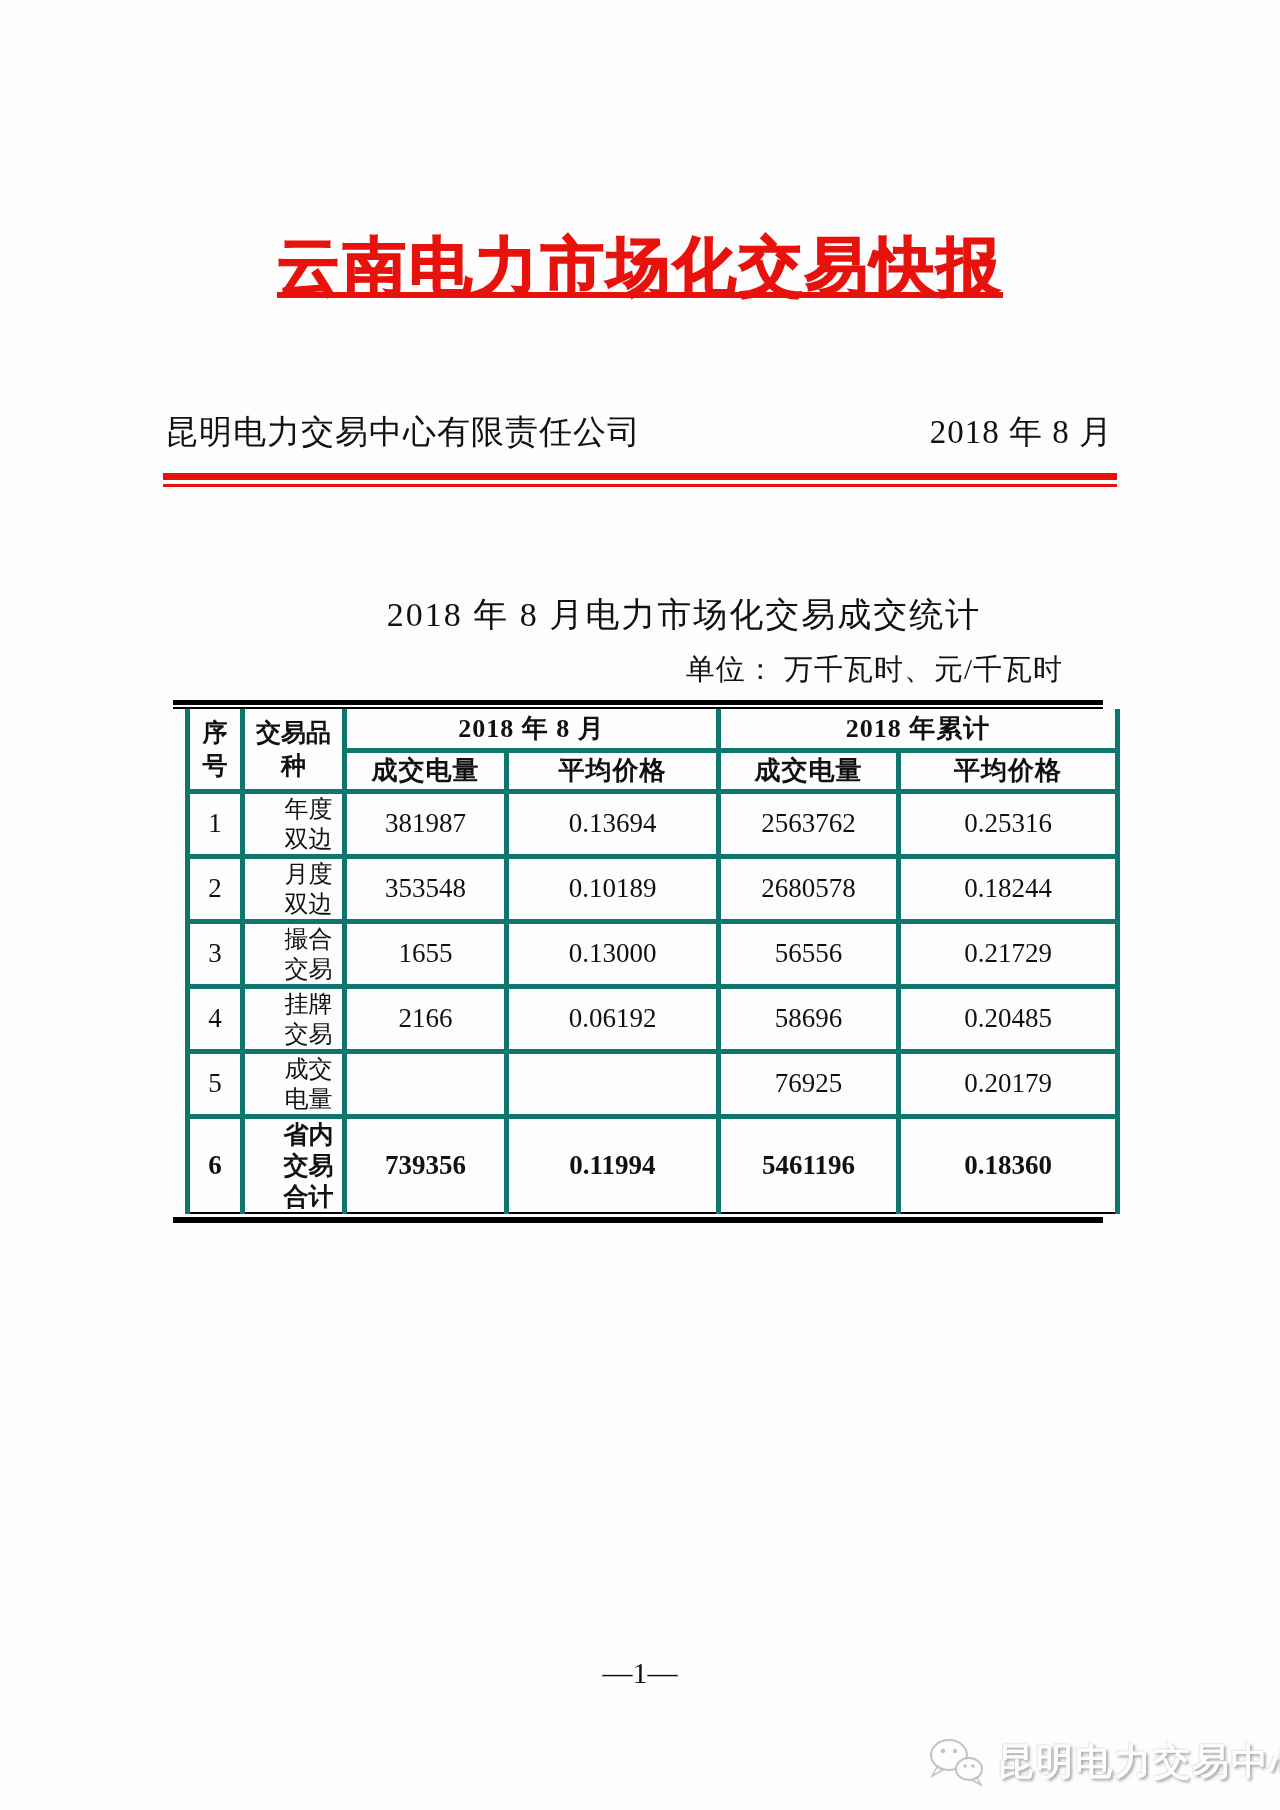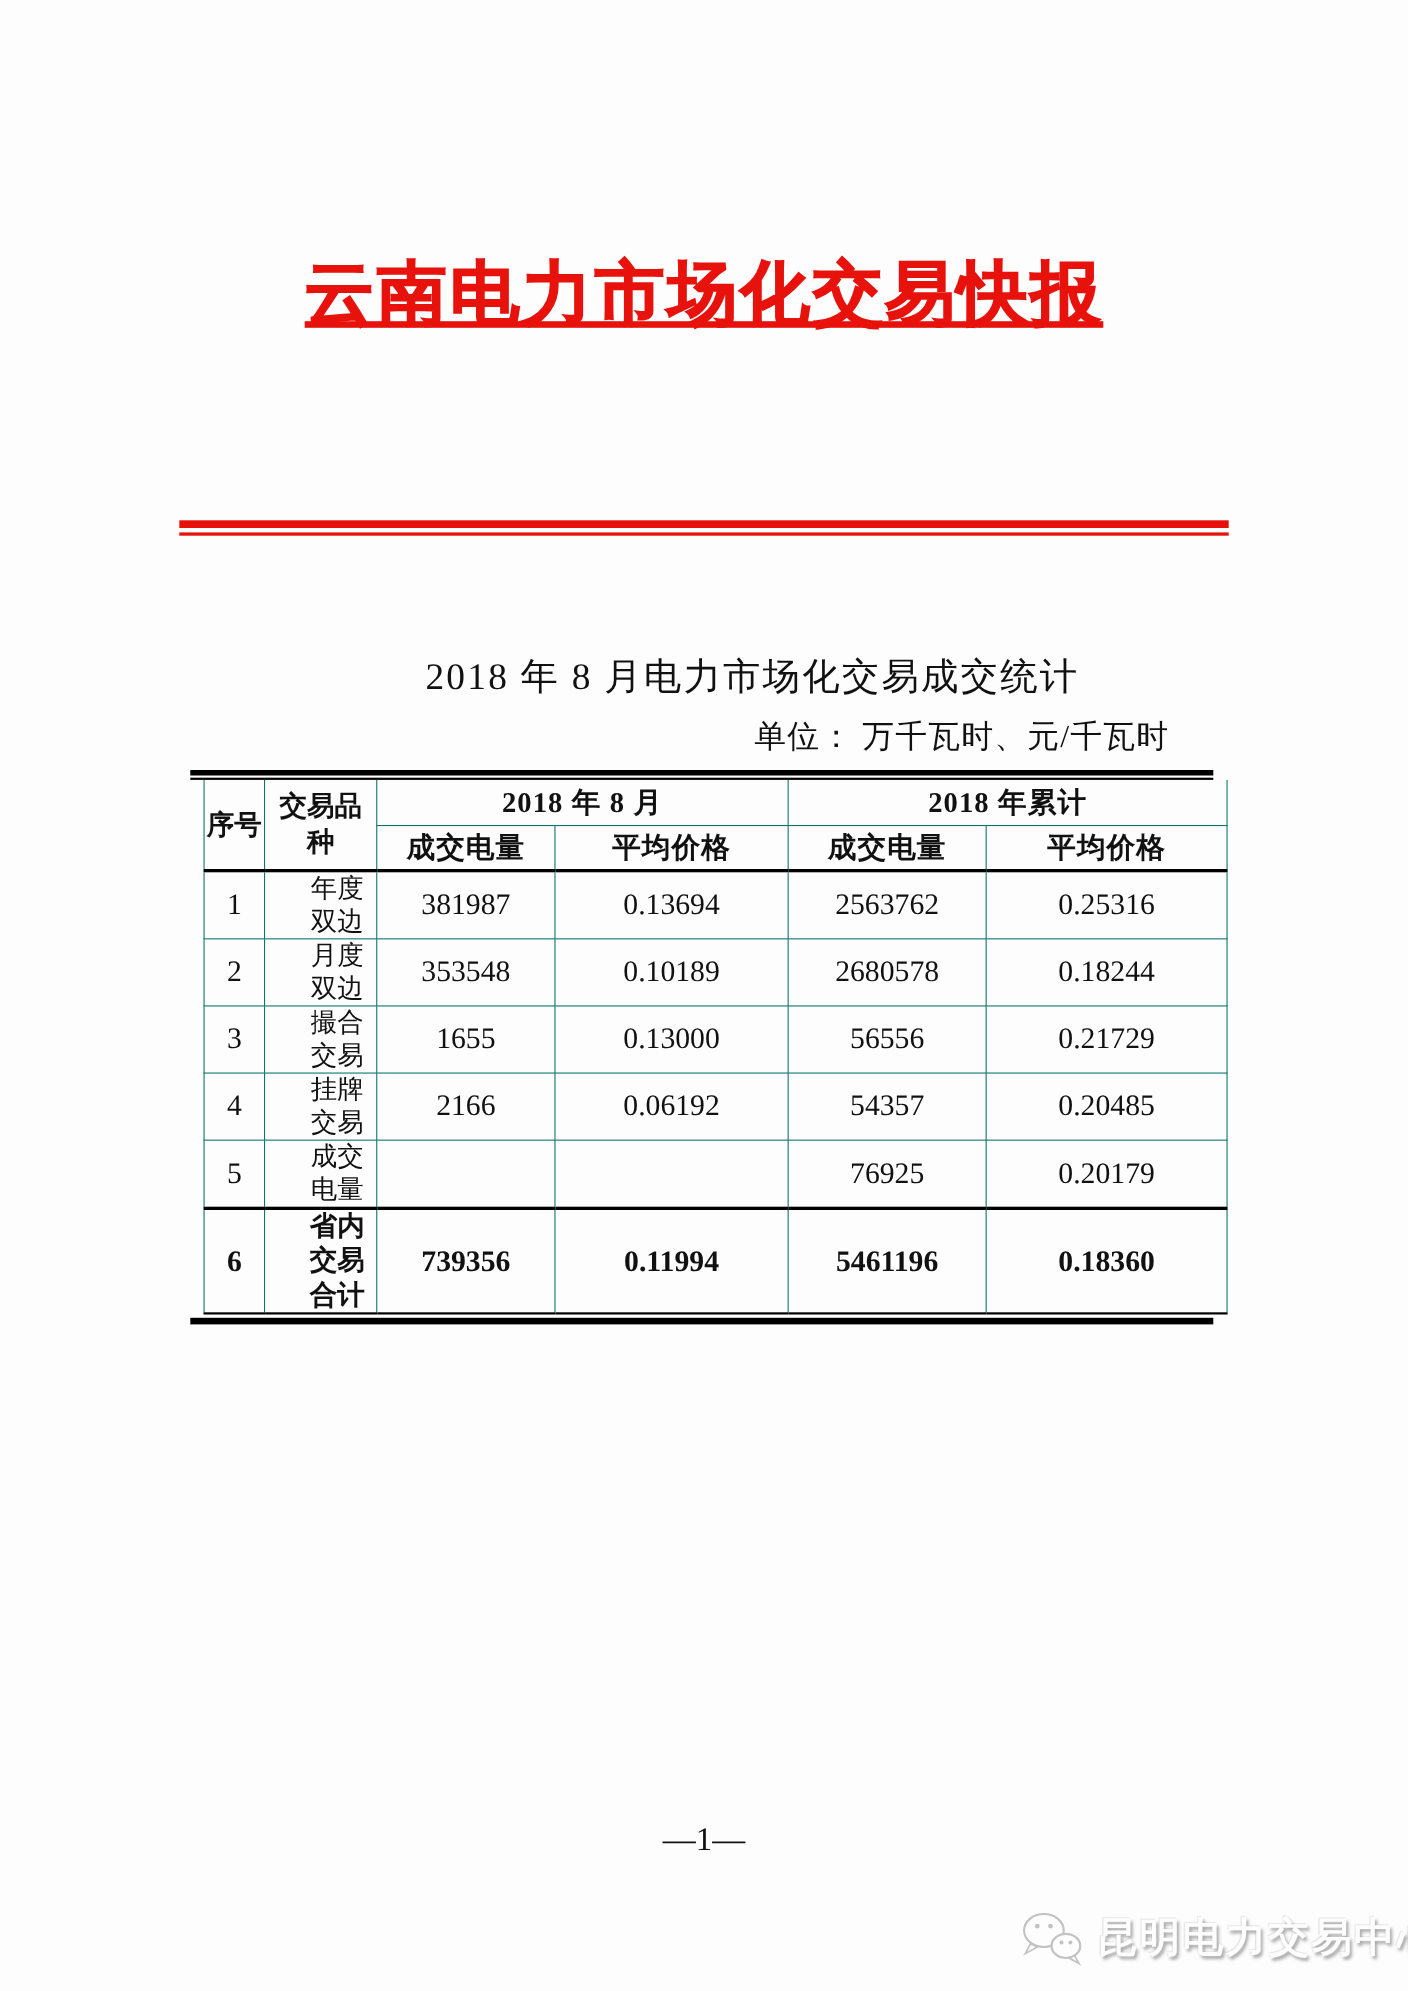--- a/index.html
+++ b/index.html
@@ -47,21 +47,21 @@
   .tb-rule-top1{height:5px;}
   .tb-rule-top2{height:2px;margin-top:2px;}
   .tb-rule-bot{height:6px;margin-top:3px;}
 
   table.stats{
     border-collapse:collapse;table-layout:fixed;
     width:930px;
     margin-left:12px;
   }
   table.stats th,table.stats td{
-    border:1px solid #0f766e;
+    border:5px solid #0f766e;
     text-align:center;vertical-align:middle;
     padding:0 2px;
     font-weight:normal;
     overflow:hidden;
   }
   table.stats thead tr:first-child th{border-top:none;}
   table.stats thead tr{height:41px;}
   table.stats thead th{font-size:26px;font-weight:bold;letter-spacing:1px;}
   table.stats thead th.seq-h{font-size:25px;letter-spacing:0;}
   table.stats thead th.prod-h{font-size:25px;letter-spacing:0;}
@@ -96,20 +96,24 @@
   }
   .watermark svg{flex:0 0 auto;}
 </style>
 </head>
 <body>
 
 <div class="doc">
 
   <h1 class="main-title">云南电力市场化交易快报</h1>
 
+  <div class="byline">
+    <span>昆明电力交易中心有限责任公司</span>
+    <span>2018 年 8 月</span>
+  </div>
 
   <div class="red-rule">
     <div class="red-rule-thick"></div>
     <div class="red-rule-thin"></div>
   </div>
 
   <div class="table-title">2018 年 8 月电力市场化交易成交统计</div>
 
   <div class="unit-line">单位： 万千瓦时、元/千瓦时</div>
 
@@ -163,21 +167,21 @@
           <td>1655</td>
           <td>0.13000</td>
           <td>56556</td>
           <td>0.21729</td>
         </tr>
         <tr>
           <td>4</td>
           <td class="prod">挂牌交易</td>
           <td>2166</td>
           <td>0.06192</td>
-          <td>54357</td>
+          <td>58696</td>
           <td>0.20485</td>
         </tr>
         <tr>
           <td>5</td>
           <td class="prod">成交电量</td>
           <td></td>
           <td></td>
           <td>76925</td>
           <td>0.20179</td>
         </tr>

